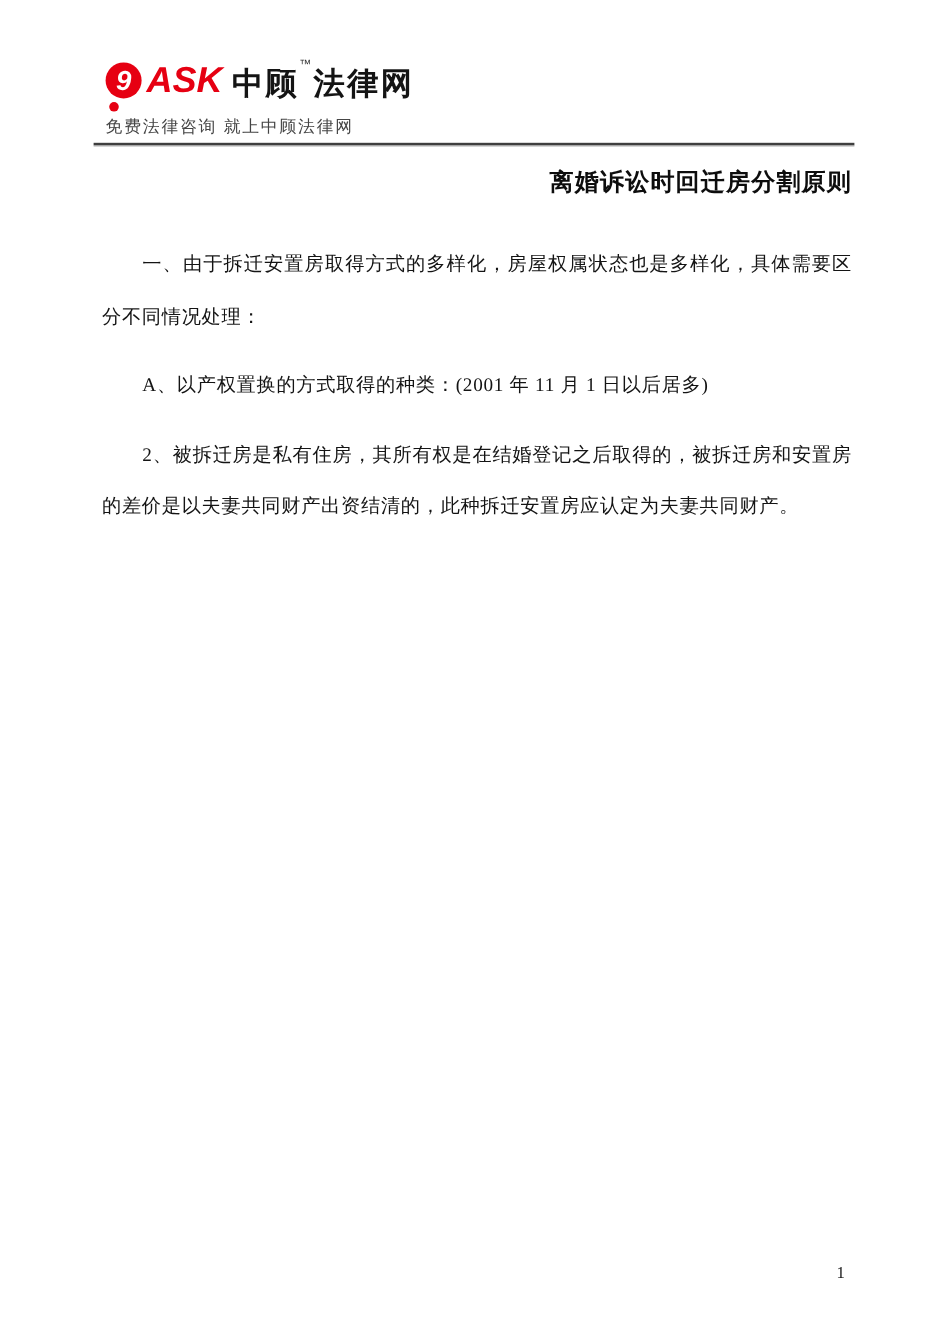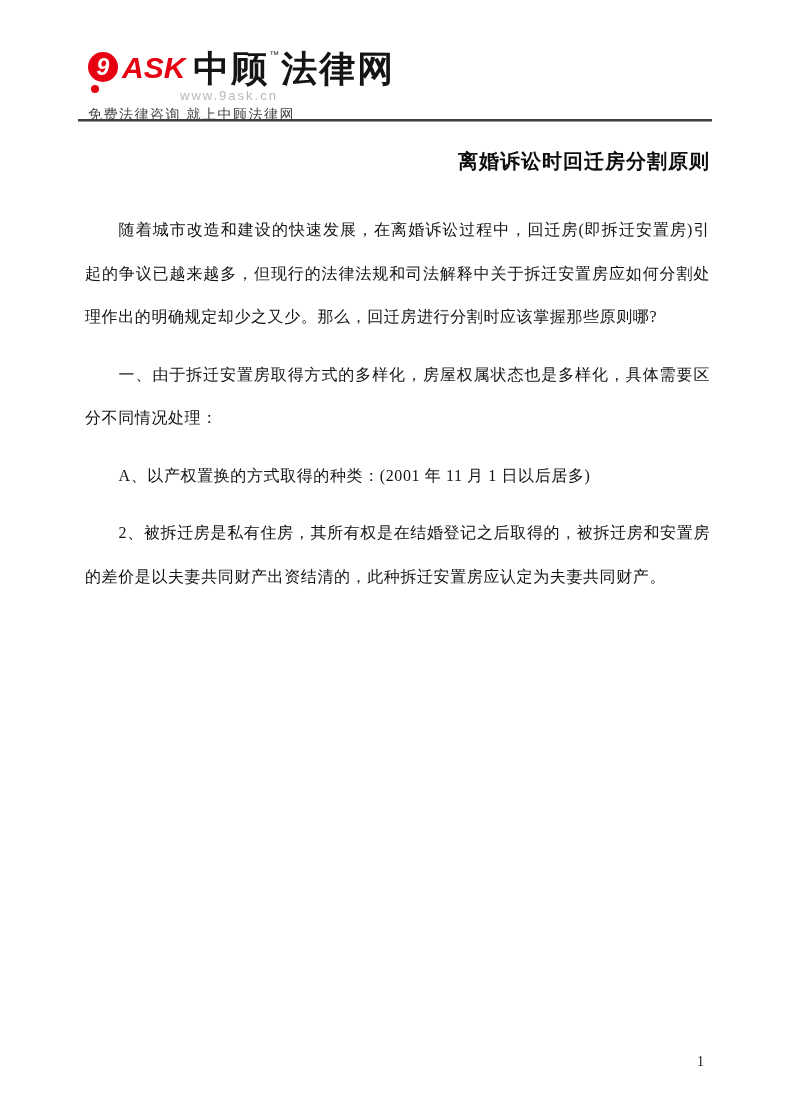--- a/index.html
+++ b/index.html
@@ -38,21 +38,21 @@
     width: 8px; height: 8px; border-radius: 50%;
     background: #e60012;
   }
   .ask {
     color: #e60012; font-weight: bold; font-style: italic;
     font-size: 30px; line-height: 36px; letter-spacing: 0px;
     margin-right: 8px;
   }
   .cn-name {
     color: #141414; font-weight: bold;
-    font-size: 36px; line-height: 38px; letter-spacing: 2px; text-align: right;
+    font-size: 26px; line-height: 38px; letter-spacing: 2px; text-align: right;
   }
   .tm {
     color: #333; font-size: 10px; line-height: 10px;
     position: relative; top: 0px; margin: 0 2px 0 0;
   }
   .website {
     font-family: "Liberation Sans", "DejaVu Sans", sans-serif;
     color: #b8b8b8; font-size: 13px; letter-spacing: 2px;
     margin: -6px 0 0 92px;
   }
@@ -100,29 +100,27 @@
     <div class="logo-row">
       <span class="q-mark">
         <span class="q-ball">9</span>
         <span class="q-dot"></span>
       </span>
       <span class="ask">ASK</span>
       <span class="cn-name">中顾</span>
       <span class="tm">™</span>
       <span class="cn-name">法律网</span>
     </div>
-    <div class="website">www.9ask.cn</div>
     <div class="tagline">免费法律咨询 就上中顾法律网</div>
   </div>
 
   <div class="rule"></div>
 
   <div class="doc">
     <div class="doc-title">离婚诉讼时回迁房分割原则</div>
-    <p>随着城市改造和建设的快速发展，在离婚诉讼过程中，回迁房(即拆迁安置房)引起的争议已越来越多，但现行的法律法规和司法解释中关于拆迁安置房应如何分割处理作出的明确规定却少之又少。那么，回迁房进行分割时应该掌握那些原则哪?</p>
     <p>一、由于拆迁安置房取得方式的多样化，房屋权属状态也是多样化，具体需要区分不同情况处理：</p>
     <p>A、以产权置换的方式取得的种类：(2001 年 11 月 1 日以后居多)</p>
     <p>2、被拆迁房是私有住房，其所有权是在结婚登记之后取得的，被拆迁房和安置房的差价是以夫妻共同财产出资结清的，此种拆迁安置房应认定为夫妻共同财产。</p>
   </div>
 
   <div class="page-number">1</div>
 
 </div>
 
 </body></html>

